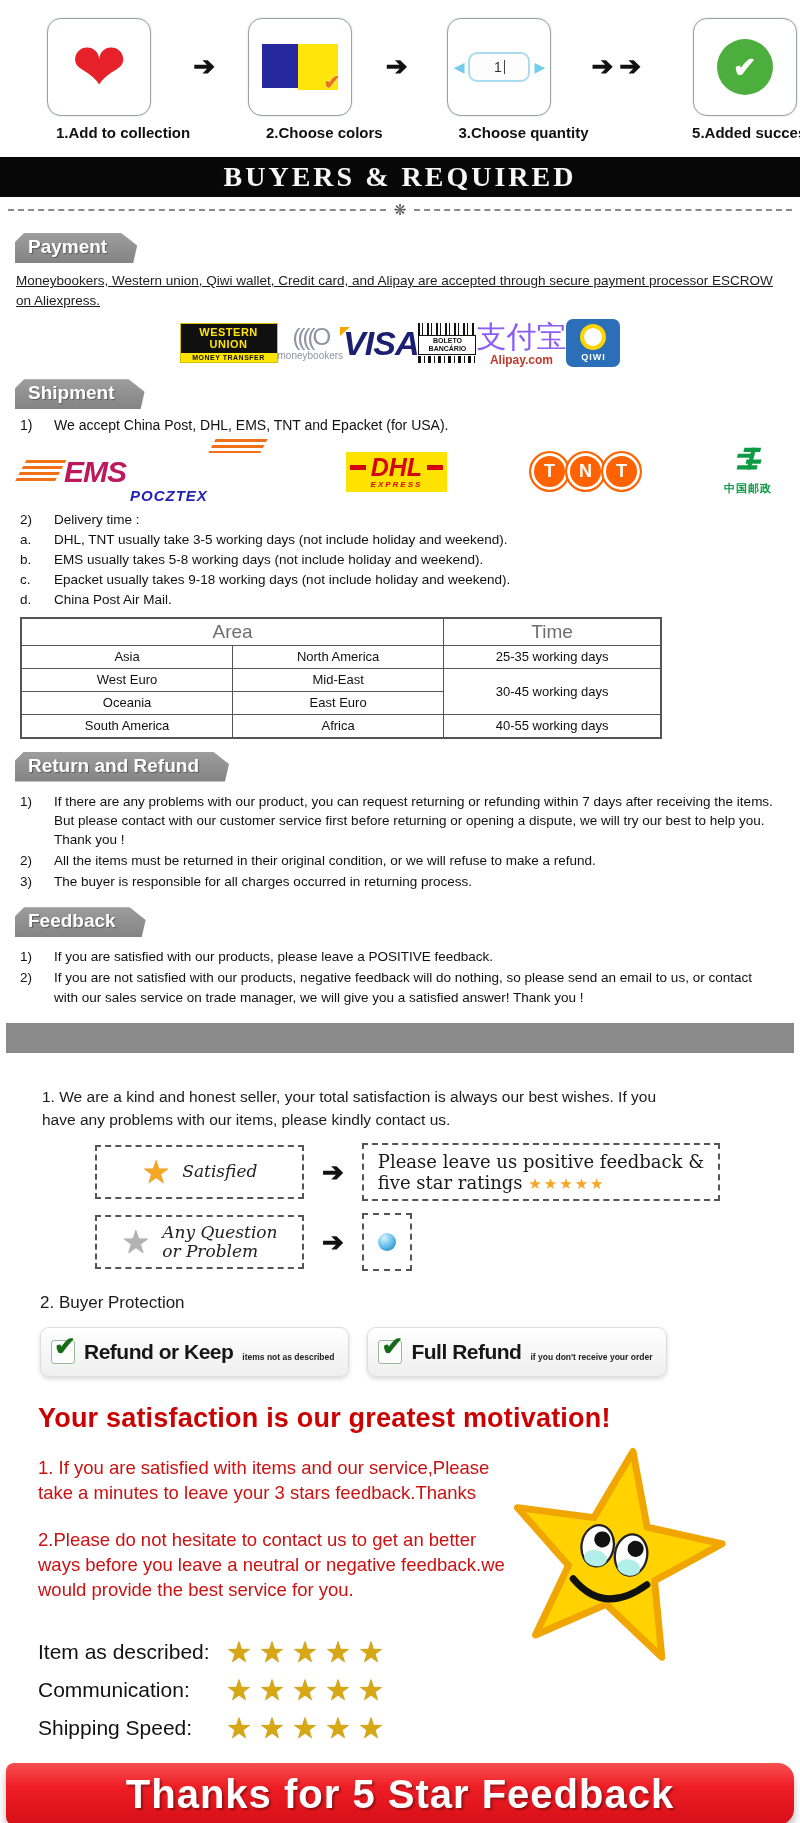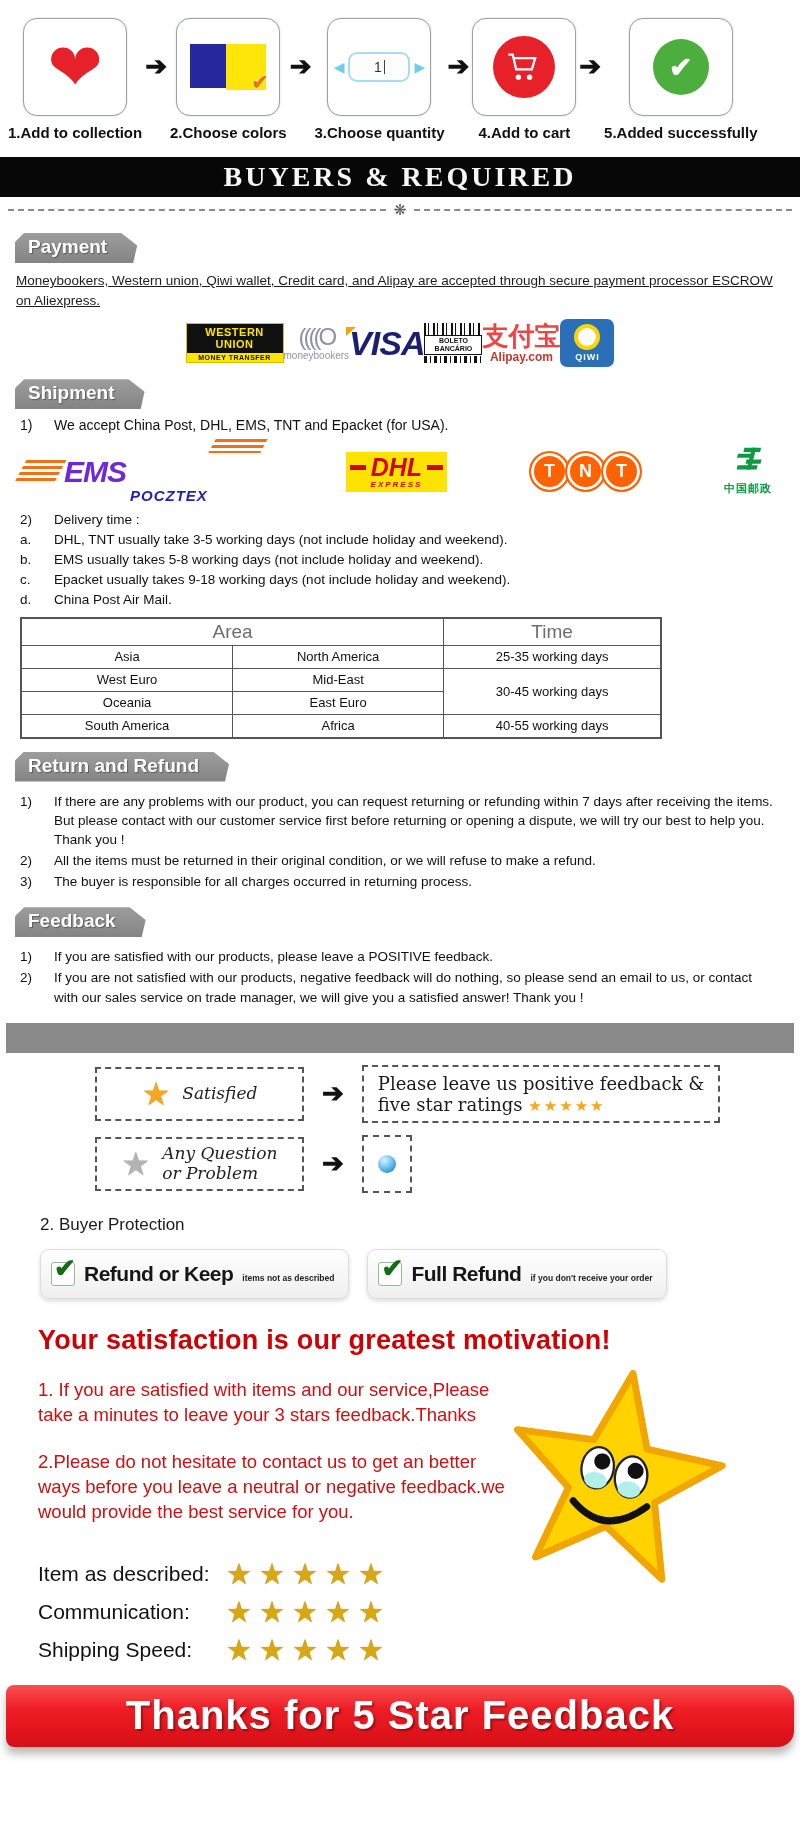--- a/index.html
+++ b/index.html
@@ -13,21 +13,21 @@
     display:inline-block;margin:0;font-family:"Liberation Serif",serif;font-weight:400;
     font-size:32px;letter-spacing:.5px;border-bottom:3px solid #151515;padding:0 14px 7px 2px;
   }
   
   .steps{display:flex;align-items:flex-start;margin:18px 0 0 8px;}
   .step{display:flex;flex-direction:column;align-items:center;}
   .step-box{
     width:102px;height:96px;border:1px solid #9aa2a8;border-radius:14px;background:#fff;
     display:flex;align-items:center;justify-content:center;box-shadow:0 0 2px rgba(0,0,0,.18);
   }
-  .step-label{margin-top:8px;font-weight:700;font-size:15px;white-space:nowrap;}
+  .step-label{margin-top:8px;font-weight:700;font-size:15px;white-space:nowrap;margin-left:48px;}
   .step-arrow{height:96px;display:flex;align-items:center;font-size:26px;font-weight:700;margin:0 3px;color:#111;}
   .heart-glyph{font-size:66px;line-height:1;color:#e62129;}
   .swatches{display:flex;align-items:flex-start;}
   .sw-blue{width:36px;height:44px;background:#28289e;display:inline-block;}
   .sw-yellow{width:40px;height:46px;background:#ffe50a;display:inline-block;position:relative;}
   .sw-check{position:absolute;right:-2px;bottom:-4px;color:#e87616;font-size:20px;font-weight:700;text-shadow:0 0 2px #fff;}
   .stepper{display:flex;align-items:center;gap:4px;}
   .tri{color:#72cdec;font-size:14px;}
   .qty-box{
     width:58px;height:26px;border:2px solid #aederf1;border:2px solid #a9dcef;border-radius:9px;
@@ -61,32 +61,32 @@
   .mb{text-align:center;color:#8f93a3;}
   .mb-arcs{font-size:24px;letter-spacing:-3px;line-height:1;display:block;}
   .mb-name{font-size:10px;display:block;margin-top:1px;}
   .visa{position:relative;font-size:34px;font-style:italic;font-weight:700;color:#1a1f71;letter-spacing:-1px;}
   .visa-flick{position:absolute;left:-3px;top:3px;width:0;height:0;border-left:10px solid #f7a600;border-bottom:9px solid transparent;}
   .boleto{width:58px;}
   .bol-bar{height:12px;background:repeating-linear-gradient(90deg,#111 0 2px,#fff 2px 4px,#111 4px 5px,#fff 5px 9px);}
   .bol-text{border:1px solid #111;font-size:7px;font-weight:700;text-align:center;line-height:1.15;padding:1px 0;}
   .bol-bar2{height:7px;background:repeating-linear-gradient(90deg,#111 0 3px,#fff 3px 6px,#111 6px 7px,#fff 7px 10px);margin-top:1px;}
   .ali{text-align:center;}
-  .ali-cn{font-size:26px;font-weight:700;color:#ef4444;display:block;line-height:1.1;}
+  .ali-cn{font-size:30px;font-weight:400;color:#8b5cf6;display:block;line-height:1.1;}
   .ali-en{font-size:12px;font-weight:700;color:#c0392b;display:block;}
   .qiwi{width:54px;height:48px;background:#2a6fb8;border-radius:7px;display:flex;flex-direction:column;align-items:center;justify-content:center;}
   .qiwi-ball{width:18px;height:18px;border-radius:50%;background:#fff;border:4px solid #ffd400;}
   .qiwi-name{color:#fff;font-size:9px;font-weight:700;letter-spacing:1px;margin-top:2px;}
   
   .num-line{display:grid;grid-template-columns:34px 1fr;margin:8px 0 0 20px;font-size:14px;width:750px;}
   .ship-logos{display:flex;align-items:center;justify-content:space-between;margin:6px 28px 0 20px;}
   .ems{display:flex;align-items:center;gap:4px;}
   .ems-stripes{width:40px;height:24px;background:repeating-linear-gradient(180deg,#f07018 0 3px,#fff 3px 6px);transform:skewX(-28deg);}
   .ems-stripes.small{width:52px;height:14px;align-self:flex-start;}
-  .ems-text{font-size:30px;font-weight:700;font-style:italic;color:#6d28d9;letter-spacing:-1px;line-height:1;}
+  .ems-text{font-size:30px;font-weight:700;font-style:italic;color:#be185d;letter-spacing:-1px;line-height:1;}
   .ems-sub{font-size:15px;font-weight:700;font-style:italic;color:#2323b3;align-self:flex-end;letter-spacing:1px;margin-top:48px;}
   .dhl{background:#ffe300;padding:3px 4px;text-align:center;}
   .dhl-row{display:flex;align-items:center;gap:5px;}
   .dhl-bar{width:16px;height:5px;background:#d40511;}
   .dhl-text{color:#d40511;font-size:25px;font-weight:700;font-style:italic;letter-spacing:0;line-height:1;}
   .dhl-sub{color:#d40511;font-size:8px;font-style:italic;font-weight:700;letter-spacing:2px;}
   .tnt{display:flex;}
   .tnt-circle{
     width:37px;height:37px;border-radius:50%;background:#ff6200;border:2px solid #ff6200;
     box-shadow:inset 0 0 0 3px #fff;color:#fff;display:flex;align-items:center;justify-content:center;
@@ -186,32 +186,20 @@
           <span class="qty-box">
             <span>1</span>
             <span class="caret"></span>
           </span>
           <span class="tri">▶</span>
         </span>
       </div>
       <div class="step-label">3.Choose quantity</div>
     </div>
     <div class="step-arrow">➔</div>
-    <div class="step">
-      <div class="step-box">
-        <span class="cart-circle">
-          <svg width="36" height="32" viewBox="0 0 32 28">
-            <path d="M2 3 h4 l3 13 h14 l3 -10 h-19" fill="none" stroke="#ffffff" stroke-width="2"></path>
-            <circle cx="11" cy="23" r="2.4" fill="#ffffff"></circle>
-            <circle cx="21" cy="23" r="2.4" fill="#ffffff"></circle>
-          </svg>
-        </span>
-      </div>
-      <div class="step-label">4.Add to cart</div>
-    </div>
     <div class="step-arrow">➔</div>
     <div class="step">
       <div class="step-box">
         <span class="ok-circle">
           <span class="ok-check">✔</span>
         </span>
       </div>
       <div class="step-label">5.Added successfully</div>
     </div>
   </div>
@@ -378,20 +366,21 @@
       <div class="num-line" style="width:756px">
         <span>2)</span>
         <span>If you are not satisfied with our products, negative feedback will do nothing, so please send an email to us, or contact with our sales service on trade manager, we will give you a satisfied answer! Thank you !</span>
       </div>
     </div>
   </div>
 
   <div class="divider"></div>
 
   <div>
+    <p class="intro">1. We are a kind and honest seller, your total satisfaction is always our best wishes. If you have any problems with our items, please kindly contact us.</p>
 
     <div class="flow-row">
       <div class="flow-left">
         <span class="flow-star gold">★</span>
         <span class="flow-label">Satisfied</span>
       </div>
       <span class="flow-arrow">➔</span>
       <div class="flow-right">
         <span>Please leave us positive feedback &amp;</span>
         <span>

